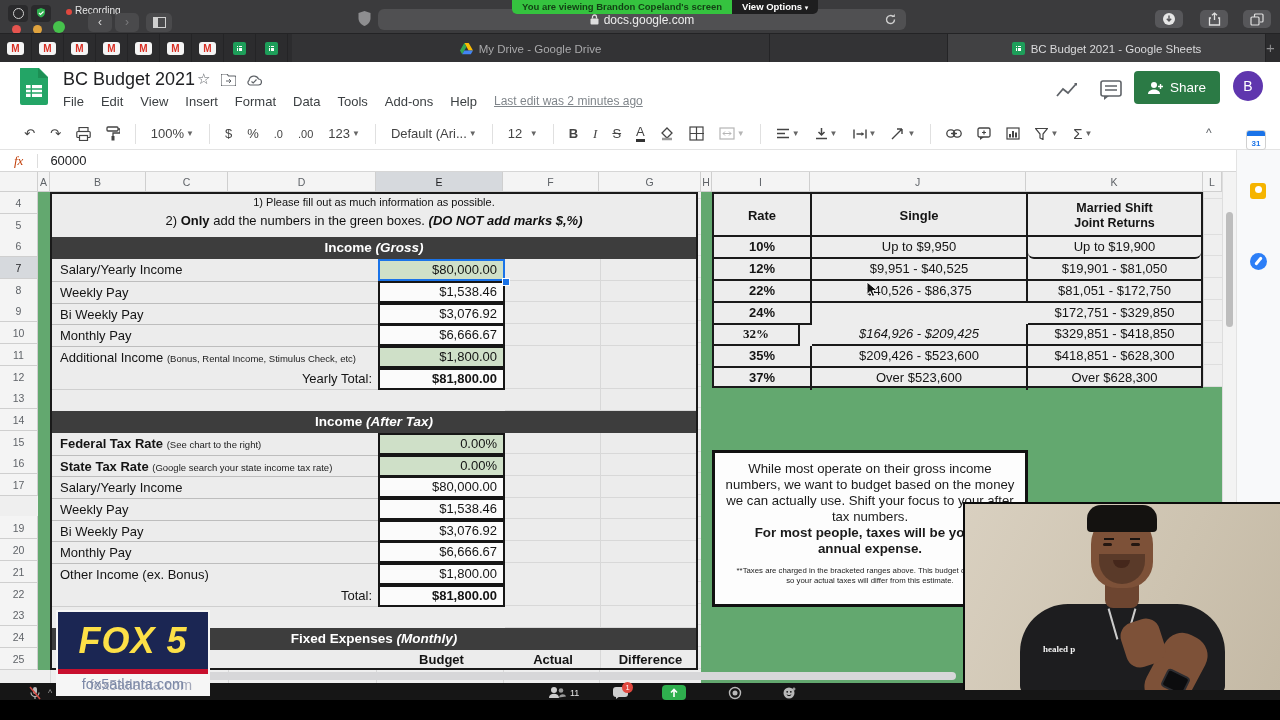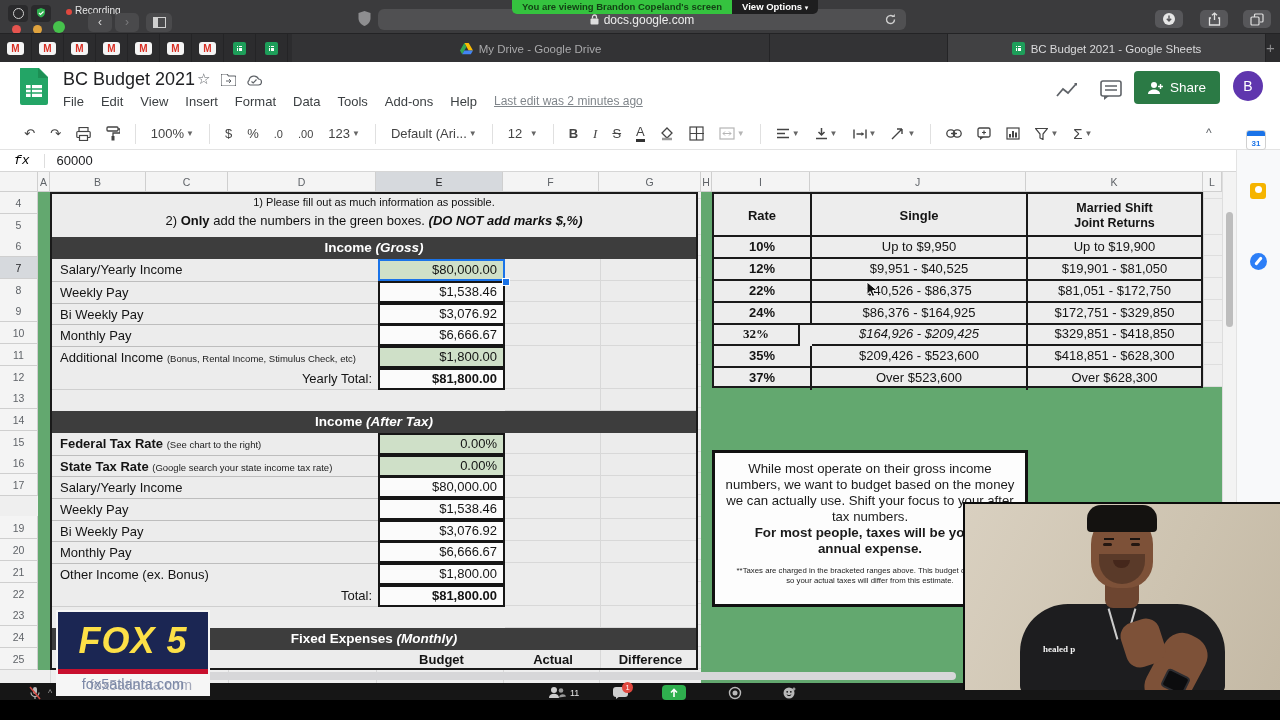--- a/index.html
+++ b/index.html
@@ -382,21 +382,21 @@
   <span class="titem">
       <span style="font-size:15px;">Σ</span>
       <span class="caret">▼</span>
     </span>
   <span class="abs" style="left:1206px;top:8px;color:#5f6368;font-size:12px;">^</span>
 </div>
 
 <div class="abs calico" style="left:1246px;top:130px;z-index:5;">31</div>
 
 <div class="abs fbar">
-  <span style="margin-left:14px;font-style:italic;color:#000000;font-family:Liberation Mono, monospace;">fx</span>
+  <span style="margin-left:14px;font-style:italic;color:#c2410c;font-family:Liberation Serif, serif;">fx</span>
   <span style="width:1px;height:14px;background:#ddd;margin:0 12px 0 14px;"></span>
   <span>60000</span>
 </div>
 
 <div class="abs canvas" style="background-image:repeating-linear-gradient(to bottom,transparent 0 20.7px,#dedede 20.7px 21.7px);background-position:0 41px;">
 
   <div class="abs" style="left:0;top:0;width:38px;height:20px;background:#f4f4f4;border-right:1px solid #cfcfcf;border-bottom:1px solid #cfcfcf;box-sizing:border-box;"></div>
   <div class="abs colhead" style="left:38px;width:12px;">A</div>
   <div class="abs colhead" style="left:50px;width:96px;">B</div>
   <div class="abs colhead" style="left:146px;width:82px;">C</div>
@@ -519,32 +519,31 @@
   <div class="abs ttab">
     <div class="abs tcell" style="left:0;top:0;width:98px;height:43px;font-weight:bold;line-height:43px;">Rate</div>
     <div class="abs tcell" style="left:98px;top:0;width:216px;height:43px;font-weight:bold;line-height:43px;">Single</div>
     <div class="abs tcell" style="left:314px;top:0;width:173px;height:43px;font-weight:bold;font-size:12.5px;line-height:15px;padding-top:7px;border-right:none;">
       <div>Married Shift</div>
         <div>Joint Returns</div>
     </div>
 
     <div class="abs tcell" style="left:0;top:43px;width:98px;height:22px;font-weight:bold;line-height:20px;">10%</div>
     <div class="abs tcell" style="left:98px;top:43px;width:216px;height:22px;line-height:20px;">Up to $9,950</div>
-    <div class="abs tcell" style="left:314px;top:43px;width:173px;height:22px;line-height:20px;border-right:none;">Up to $19,900</div>
+    <div class="abs tcell" style="left:314px;top:43px;width:173px;height:22px;line-height:20px;border-right:none;border-radius:6px;">Up to $19,900</div>
 
     <div class="abs tcell" style="left:0;top:65px;width:98px;height:22px;font-weight:bold;line-height:20px;">12%</div>
     <div class="abs tcell" style="left:98px;top:65px;width:216px;height:22px;line-height:20px;">$9,951 - $40,525</div>
     <div class="abs tcell" style="left:314px;top:65px;width:173px;height:22px;line-height:20px;border-right:none;">$19,901 - $81,050</div>
 
     <div class="abs tcell" style="left:0;top:87px;width:98px;height:22px;font-weight:bold;line-height:20px;">22%</div>
     <div class="abs tcell" style="left:98px;top:87px;width:216px;height:22px;line-height:20px;">$40,526 - $86,375</div>
     <div class="abs tcell" style="left:314px;top:87px;width:173px;height:22px;line-height:20px;border-right:none;">$81,051 - $172,750</div>
 
     <div class="abs tcell" style="left:0;top:109px;width:98px;height:22px;font-weight:bold;line-height:20px;">24%</div>
-    <div class="abs tcell" style="left:98px;top:109px;width:216px;height:22px;line-height:20px;">$86,376 - $164,925</div>
     <div class="abs tcell" style="left:314px;top:109px;width:173px;height:22px;line-height:20px;border-right:none;">$172,751 - $329,850</div>
 
     <div class="abs tcell" style="left:0;top:130px;width:86px;height:22px;font-weight:bold;line-height:20px;font-family:Liberation Serif, serif;">32%</div>
     <div class="abs tcell" style="left:98px;top:130px;width:216px;height:22px;line-height:20px;font-style:italic;">$164,926 - $209,425</div>
     <div class="abs tcell" style="left:314px;top:130px;width:173px;height:22px;line-height:20px;border-right:none;">$329,851 - $418,850</div>
 
     <div class="abs tcell" style="left:0;top:152px;width:98px;height:22px;font-weight:bold;line-height:20px;">35%</div>
     <div class="abs tcell" style="left:98px;top:152px;width:216px;height:22px;line-height:20px;">$209,426 - $523,600</div>
     <div class="abs tcell" style="left:314px;top:152px;width:173px;height:22px;line-height:20px;border-right:none;">$418,851 - $628,300</div>
 

